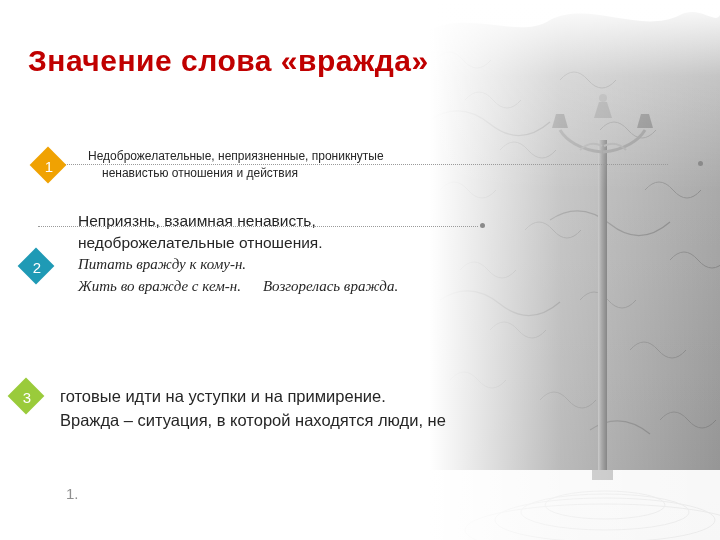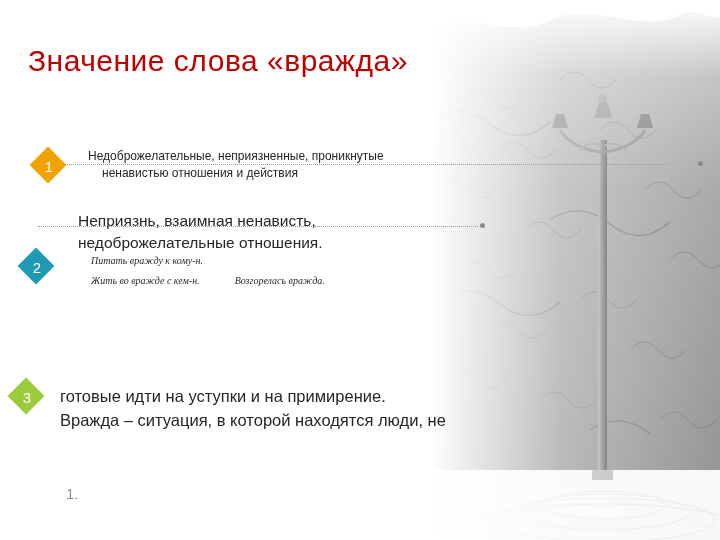--- a/index.html
+++ b/index.html
@@ -34,21 +34,21 @@
     z-index: 0;
   }
 
   
   .title {
     position: absolute;
     left: 28px;
     top: 44px;
     width: 660px;
     font-size: 30px;
-    font-weight: normal;
+    font-weight: bold;
     color: #c00000;
     letter-spacing: 0.5px;
     z-index: 5;
     line-height: 1.15;
   }
 
   
   .dot-line {
     position: absolute;
     border-top: 1px dotted #9a9a9a;
@@ -111,22 +111,21 @@
   .b2 {
     left: 78px;
     top: 210px;
     width: 540px;
     font-size: 15.5px;
     line-height: 1.42;
   }
   .b2 .ital {
     font-family: "Liberation Serif", serif;
     font-style: italic;
-    font-size: 10px;
-    margin-left: 13px;
+    font-size: 15px;
   }
   .b3 {
     left: 60px;
     top: 385px;
     width: 570px;
     font-size: 16.5px;
     line-height: 1.45;
   }
   .footnote {
     position: absolute;

